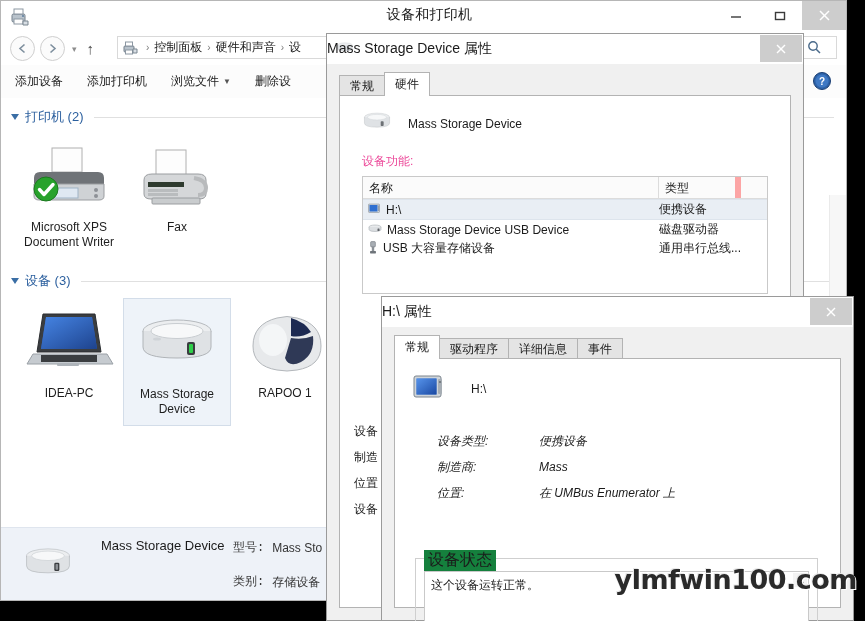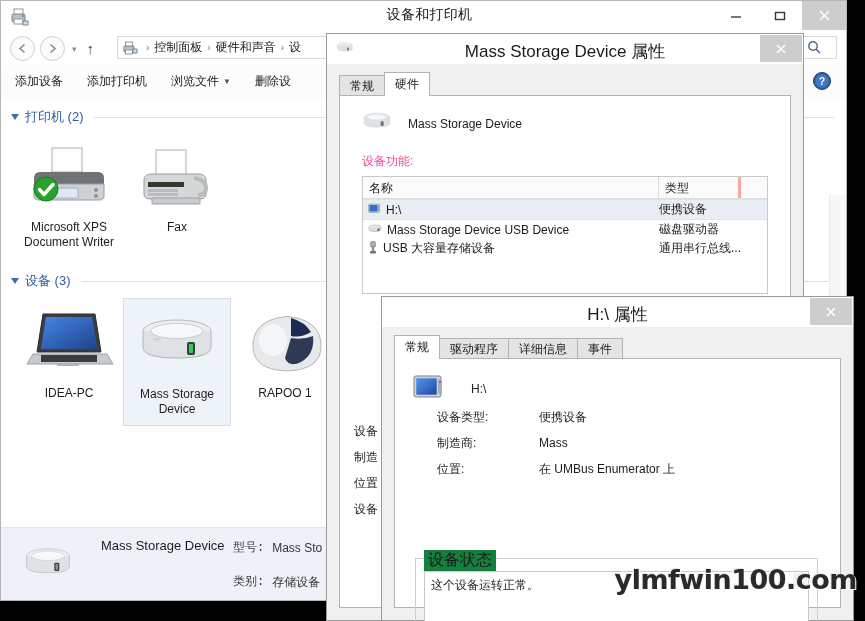--- a/index.html
+++ b/index.html
@@ -107,21 +107,21 @@
     position:absolute;right:0;top:97px;bottom:72px;width:16px;background:#f7f7f7;
     border-left:1px solid #eaeaea;
   }
 
   
   .dialog{position:absolute;background:#f0f0f0;border:1px solid #9a9a9a;box-sizing:border-box;}
   .dlg-title{
     position:absolute;left:0;top:0;right:0;height:30px;background:#ffffff;
   }
   .dlg-title .t{
-    position:absolute;left:0;right:0;top:6px;text-align:center;font-size:17px;color:#1b1b1b;
+    position:absolute;left:0;right:0;top:6px;font-size:14px;color:#1b1b1b;
   }
   .dlg-ico{position:absolute;left:8px;top:7px;}
   .dlg-x{
     position:absolute;right:1px;top:1px;width:42px;height:27px;background:#cdcdcd;
     display:flex;align-items:center;justify-content:center;
   }
   .dlg-body{position:absolute;left:0;right:0;top:30px;bottom:0;background:#f0f0f0;}
 
   .tabstrip{position:absolute;left:12px;top:8px;display:flex;align-items:flex-end;height:24px;}
   .tab{
@@ -135,21 +135,21 @@
     background:#ffffff;border:1px solid #b3b3b3;box-sizing:border-box;
   }
 
   .dev-head{display:flex;align-items:center;padding:14px 0 0 20px;gap:14px;}
   .dev-head .nm{font-size:12px;color:#1b1b1b;}
   .fieldlabel{font-size:12px;color:#ec4899;}
 
   .listhdr{display:flex;height:21px;background:#fbfbfb;border-bottom:1px solid #dcdcdc;}
   .lh{font-size:12px;color:#1b1b1b;padding:3px 0 0 6px;box-sizing:border-box;}
   .lh.c1{width:296px;border-right:1px solid #dcdcdc;}
-  .lh.c2{width:82px;border-right:3px solid #fca5a5;}
+  .lh.c2{width:82px;border-right:6px solid #fca5a5;}
   .lh.c3{flex:1;}
   .lrow{display:flex;height:19px;align-items:center;}
   .lrow.sel{background:#e9eef4;border-top:1px solid #dde4ec;border-bottom:1px solid #dde4ec;}
   .lc1{width:296px;display:flex;align-items:center;gap:5px;padding-left:5px;box-sizing:border-box;
        font-size:12px;color:#1b1b1b;white-space:nowrap;}
   .lc2{flex:1;font-size:12px;color:#1b1b1b;white-space:nowrap;}
 
   .proprow{display:flex;padding-left:42px;line-height:26px;font-size:12px;color:#1b1b1b;}
   .proprow .k{width:102px;}
   .proprow .v{}
@@ -538,21 +538,21 @@
                     <stop offset="1" stop-color="#17439c" stop-opacity="0.9"></stop>
                   </linearGradient>
                 </defs>
               <rect x="25" y="6" width="4" height="15" rx="1" fill="#a6adb4"></rect>
               <circle cx="27" cy="9" r="1.1" fill="#6b7278"></circle>
             </svg>
           </span>
           <span class="nm">H:\</span>
         </div>
 
-        <div style="">
+        <div style="margin-top:24px;font-style:italic;">
           <div class="proprow">
             <span class="k">设备类型:</span>
             <span class="v">便携设备</span>
           </div>
           <div class="proprow">
             <span class="k">制造商:</span>
             <span class="v">Mass</span>
           </div>
           <div class="proprow">
             <span class="k">位置:</span>

